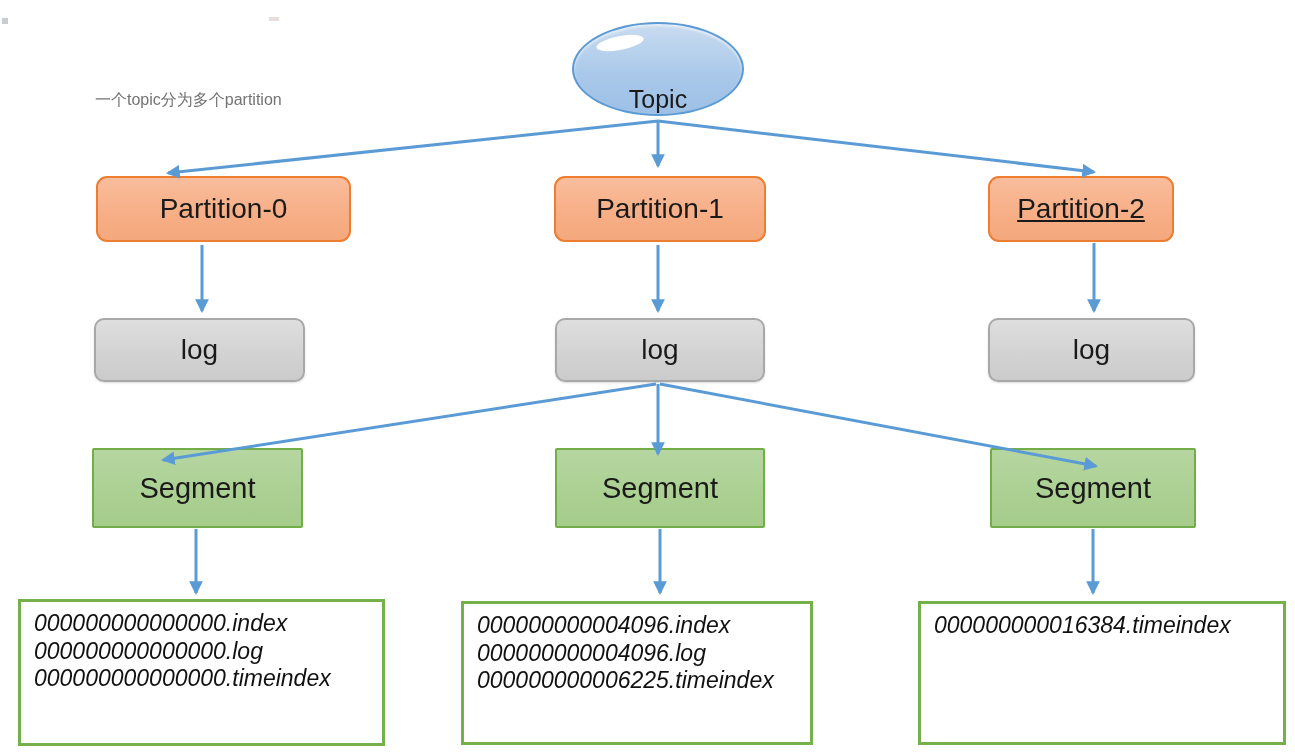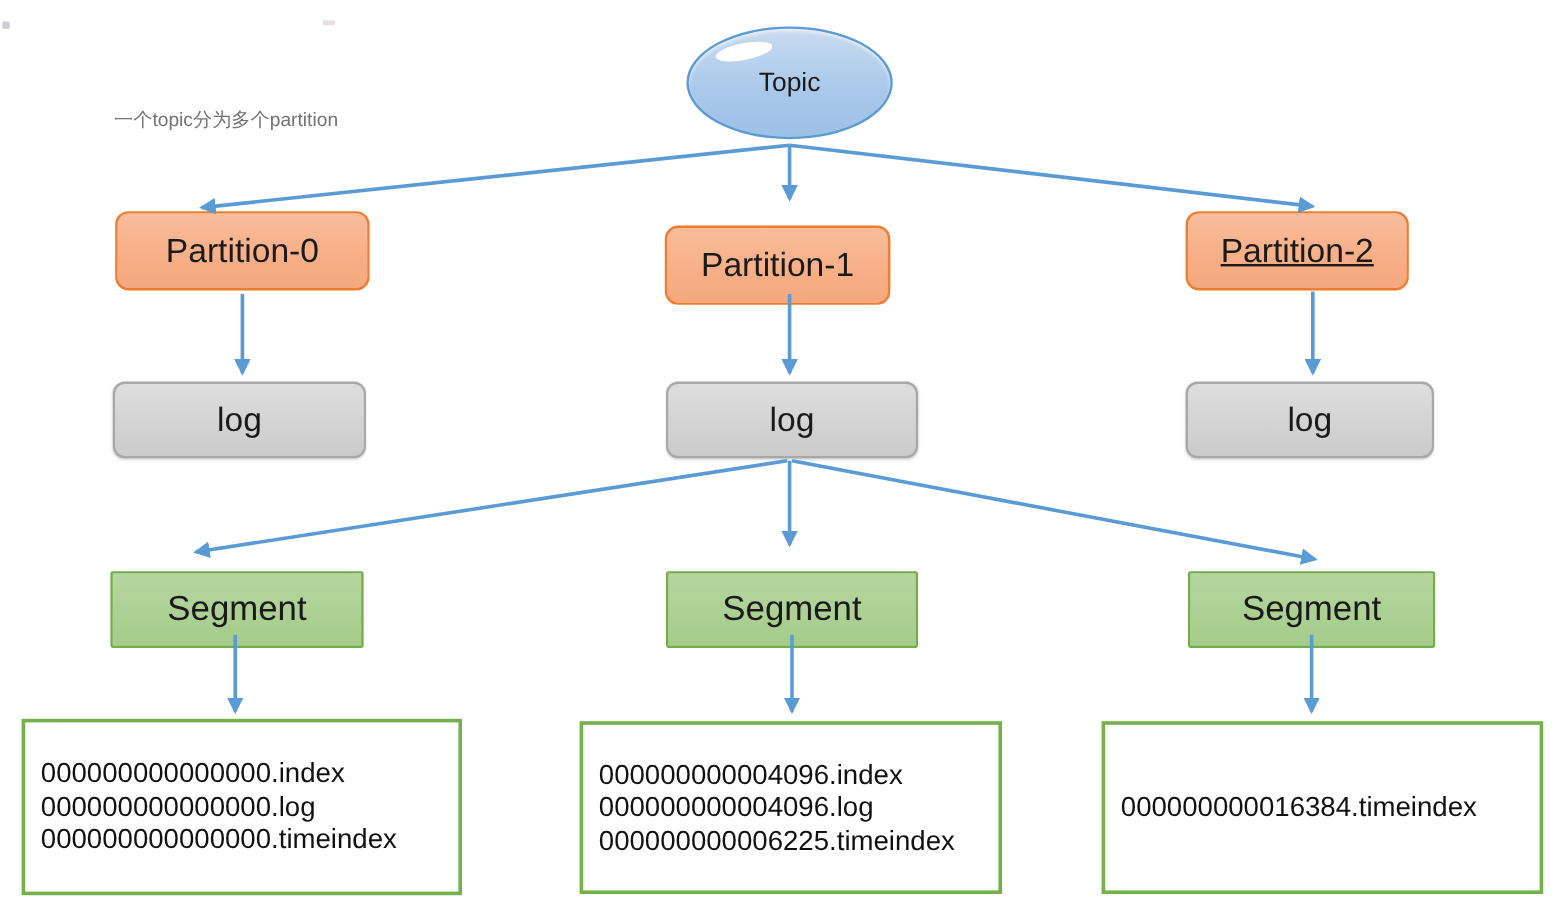--- a/index.html
+++ b/index.html
@@ -5,57 +5,57 @@
   html,body{margin:0;padding:0;background:#ffffff;}
   body{font-family:"Liberation Sans","DejaVu Sans",sans-serif;}
   #canvas{position:relative;width:1295px;height:755px;background:#ffffff;overflow:hidden;}
 
   .node{position:absolute;display:flex;align-items:center;justify-content:center;
         color:#1a1a1a;box-sizing:border-box;}
 
   
   .topic{left:572px;top:22px;width:172px;height:94px;border-radius:50%;
          background:linear-gradient(180deg,#c9dbf0 0%,#aac9ea 55%,#9dc0e6 100%);
-         border:2px solid #5b9bd5;font-size:22px;
-         box-shadow:inset 0 2px 3px rgba(255,255,255,.6);}
+         border:2px solid #5b9bd5;font-size:25px;
+         box-shadow:inset 0 2px 3px rgba(255,255,255,.6);align-items:flex-end;}
   .topic .shine{position:absolute;left:22px;top:12px;width:48px;height:14px;
          background:#ffffff;border-radius:50% 50% 50% 50%;
          transform:rotate(-11deg);}
 
   
   .partition{top:176px;height:66px;border-radius:11px;
          background:linear-gradient(180deg,#f9bd9c 0%,#f7af87 55%,#f5a87d 100%);
          border:2px solid #ed7d31;font-size:28px;}
-  .p0{left:96px;width:212px;}
-  .p1{left:554px;width:188px;margin-top:12px;}
+  .p0{left:96px;width:255px;}
+  .p1{left:554px;width:212px;}
   .p2{left:988px;width:186px;text-decoration:underline;}
 
   
   .log{top:318px;height:64px;border-radius:10px;
          background:linear-gradient(180deg,#dedede 0%,#d2d2d2 60%,#cbcbcb 100%);
          border:2px solid #a8a8a8;font-size:28px;
          box-shadow:0 1px 2px rgba(0,0,0,.15);}
   .l0{left:94px;width:211px;}
   .l1{left:555px;width:210px;}
   .l2{left:988px;width:207px;}
 
   
-  .segment{top:476px;height:64px;border-radius:2px;
+  .segment{top:448px;height:80px;border-radius:2px;
          background:linear-gradient(180deg,#b6d6a1 0%,#abd092 60%,#a5cc8b 100%);
          border:2px solid #72ad48;font-size:29px;align-items:center;}
   .s0{left:92px;width:211px;}
   .s1{left:555px;width:210px;}
   .s2{left:990px;width:206px;}
 
   
   .filebox{position:absolute;background:#ffffff;border:3px solid #74b14b;
          box-sizing:border-box;display:flex;flex-direction:column;
-         justify-content:center;padding:8px 6px 8px 13px;}
+         justify-content:flex-start;padding:8px 6px 8px 13px;font-style:italic;}
   .f0{left:18px;top:599px;width:367px;height:147px;}
-  .f1{left:483px;top:601px;width:352px;height:144px;}
+  .f1{left:461px;top:601px;width:352px;height:144px;}
   .f2{left:918px;top:601px;width:368px;height:144px;}
   .filebox .fname{font-size:23px;color:#111;line-height:1.2;white-space:nowrap;}
 
   
   .annotation{position:absolute;left:95px;top:90px;font-size:16px;color:#737373;
          white-space:nowrap;}
 
   
   svg.connectors{position:absolute;left:0;top:0;width:1295px;height:755px;
          pointer-events:none;z-index:5;}

